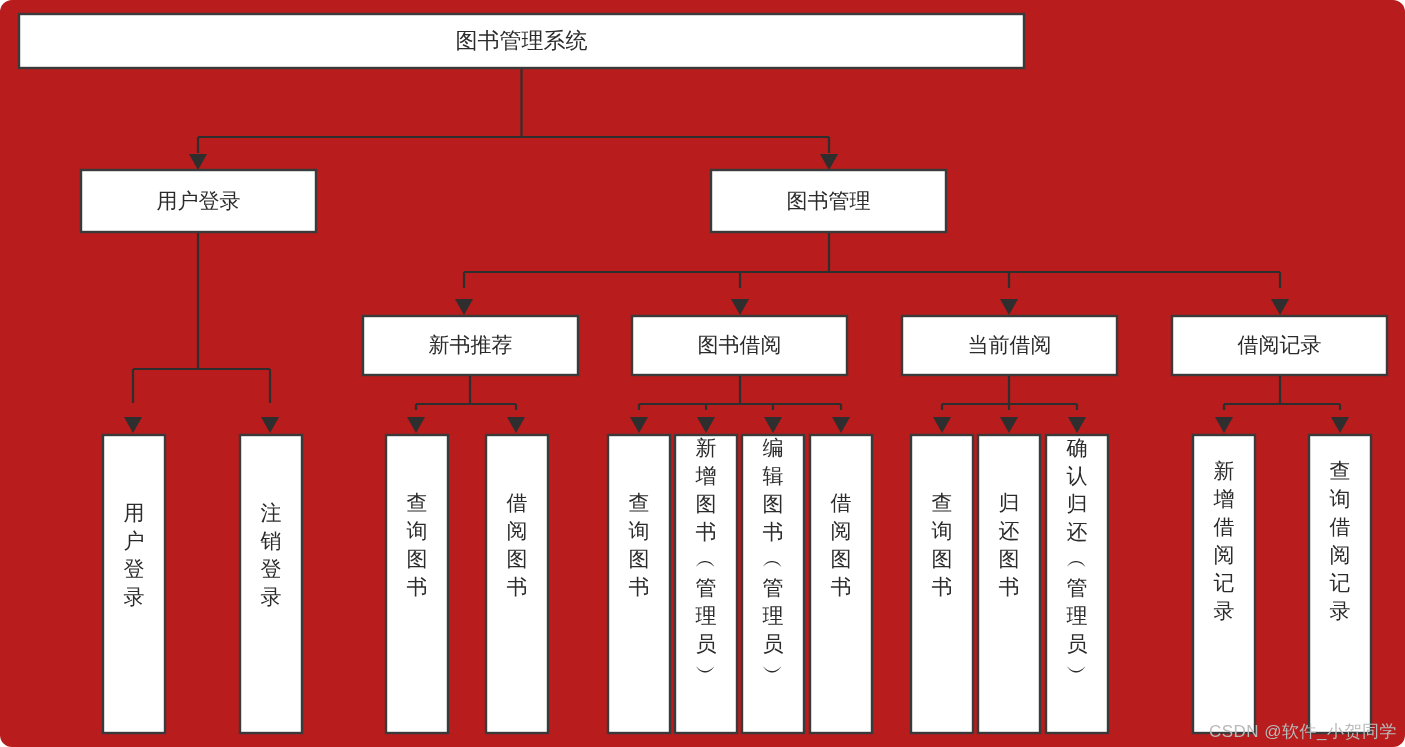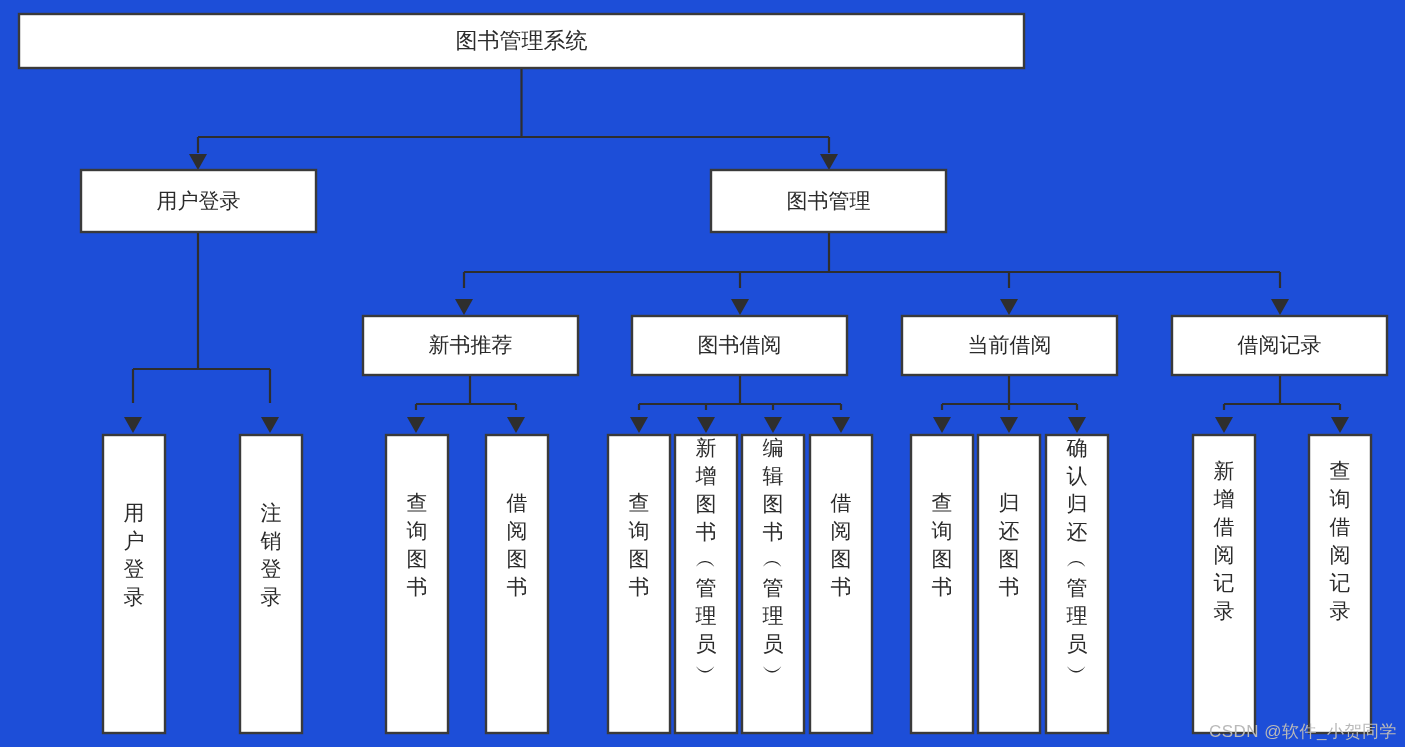--- a/index.html
+++ b/index.html
@@ -11,21 +11,22 @@
   body {
     width: 1405px;
     height: 747px;
     font-family: "Liberation Sans", "DejaVu Sans", sans-serif;
     overflow: hidden;
   }
   #diagram-root {
     position: relative;
     width: 1405px;
     height: 747px;
-    background: #1d4ed8;
+    background: #b91c1c;
+    border-radius: 12px;
   }
   svg.diagram-canvas {
     position: absolute;
     left: 0;
     top: 0;
     width: 1405px;
     height: 747px;
     display: block;
   }
   .node-box {

